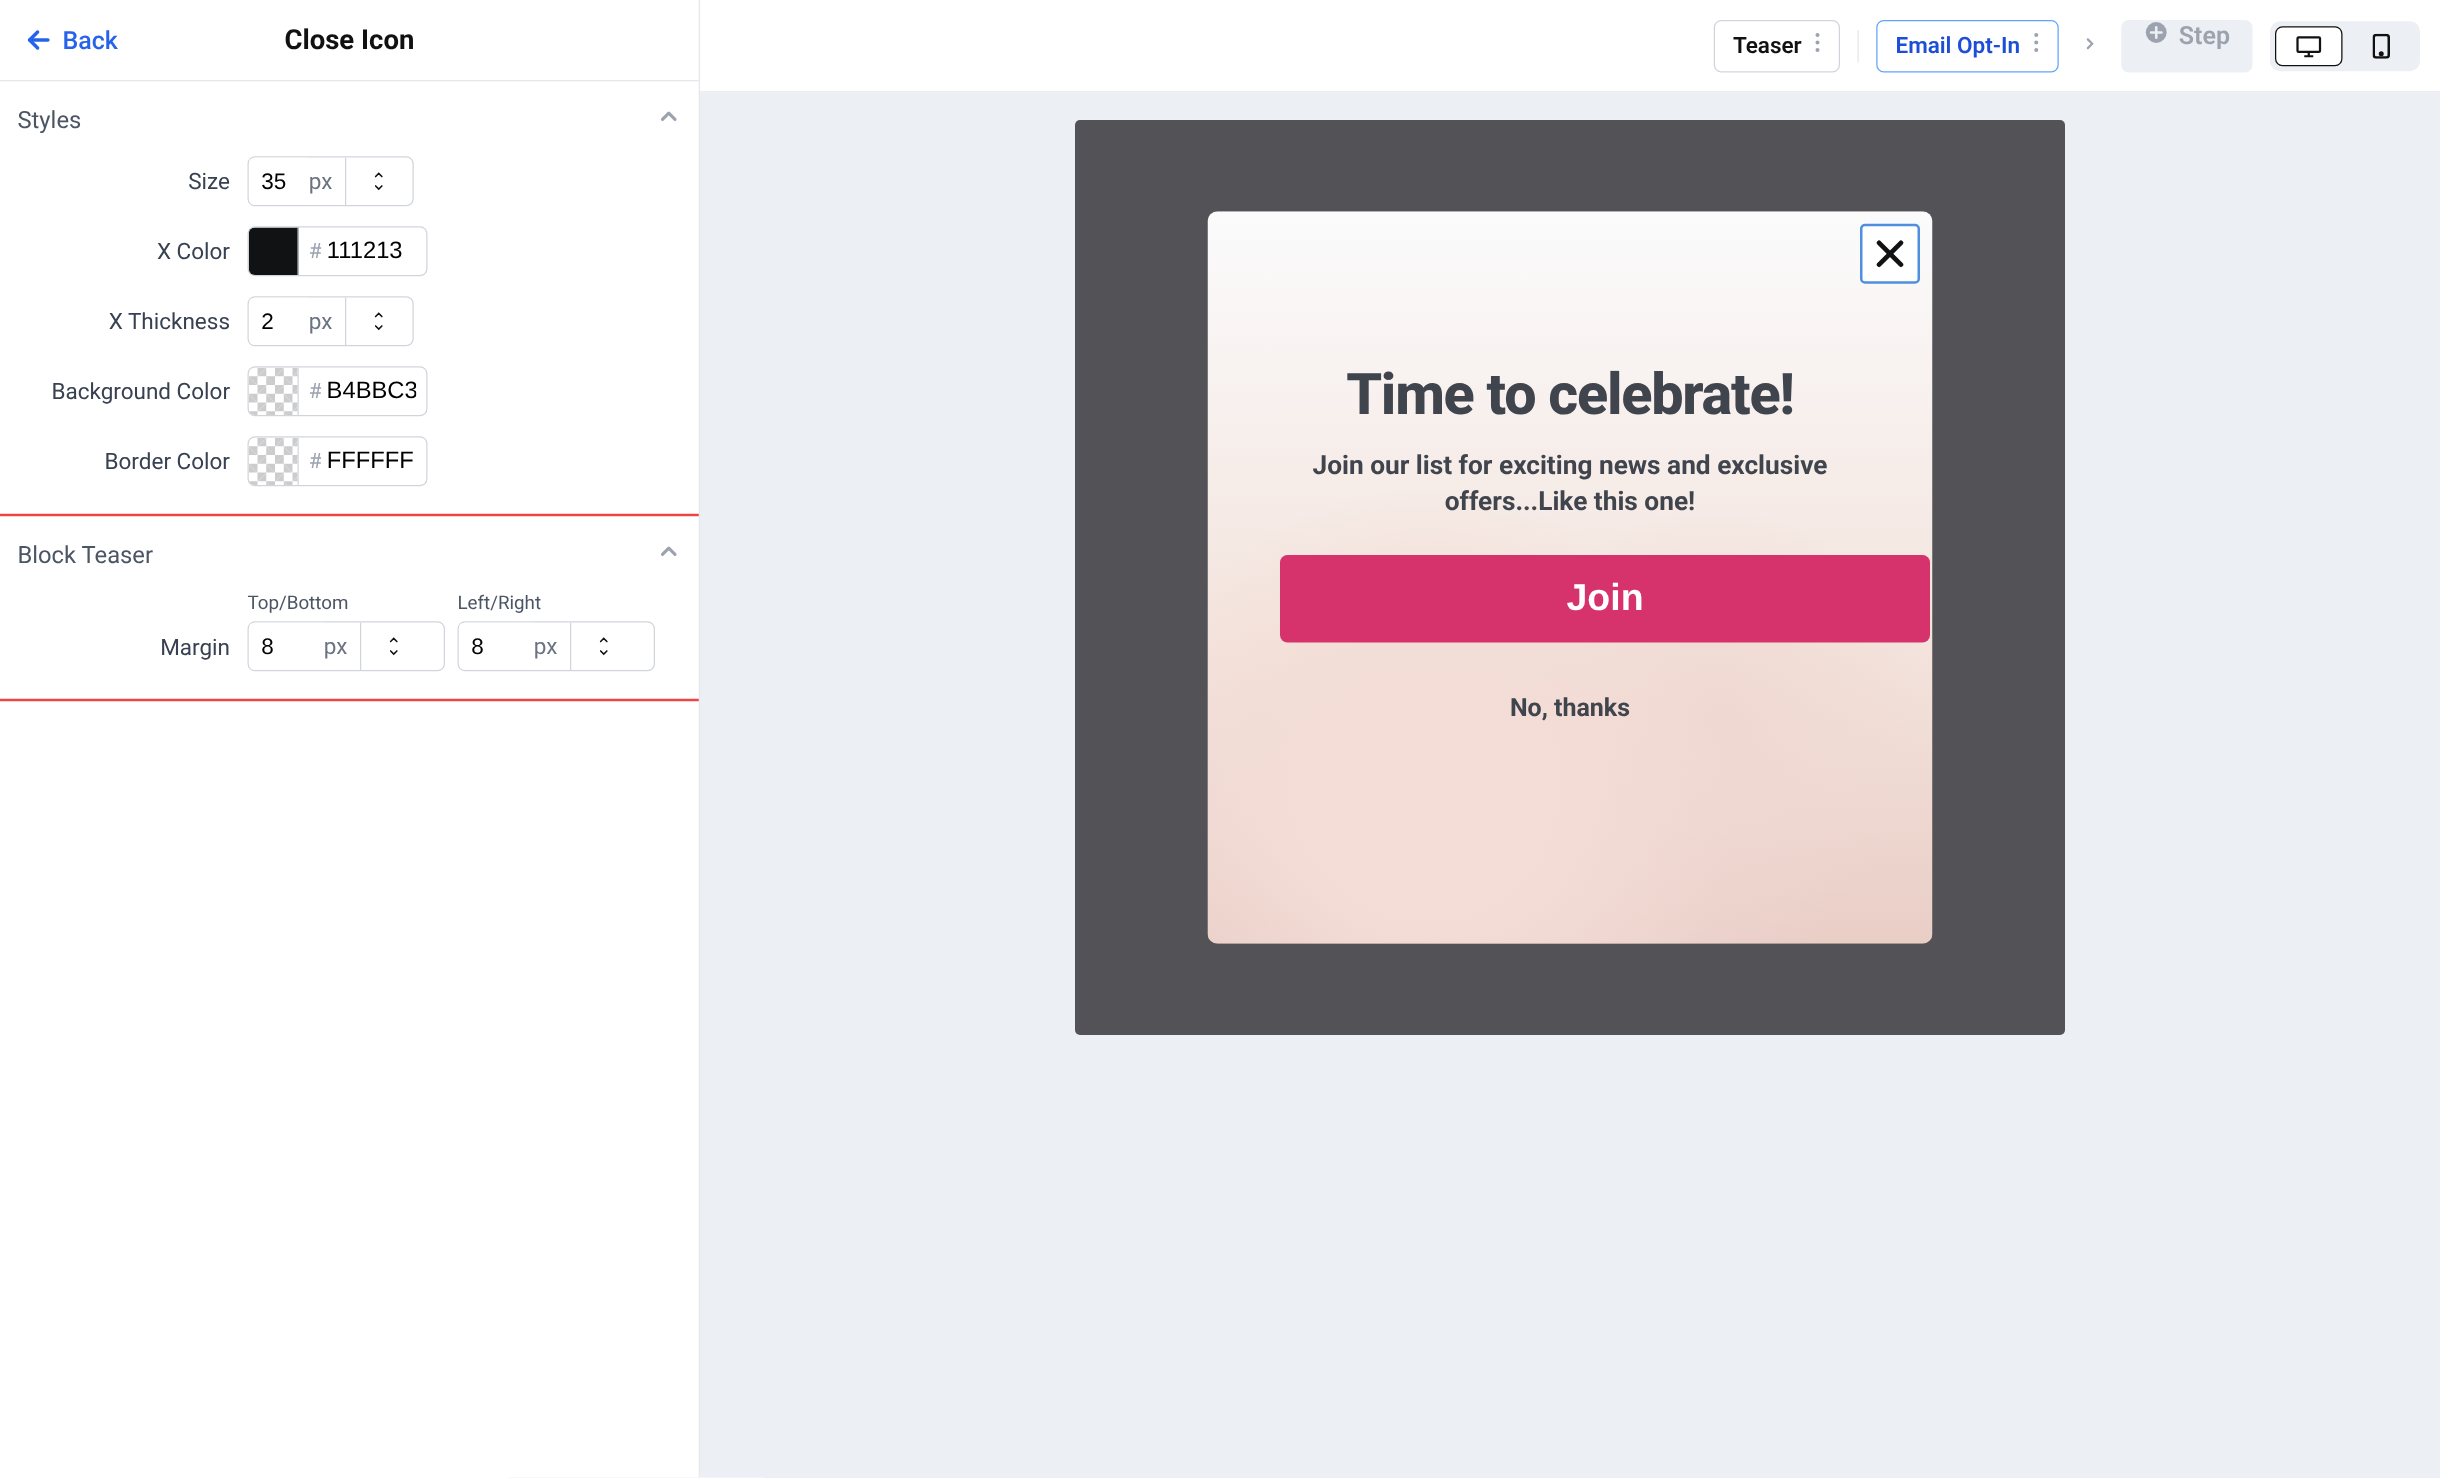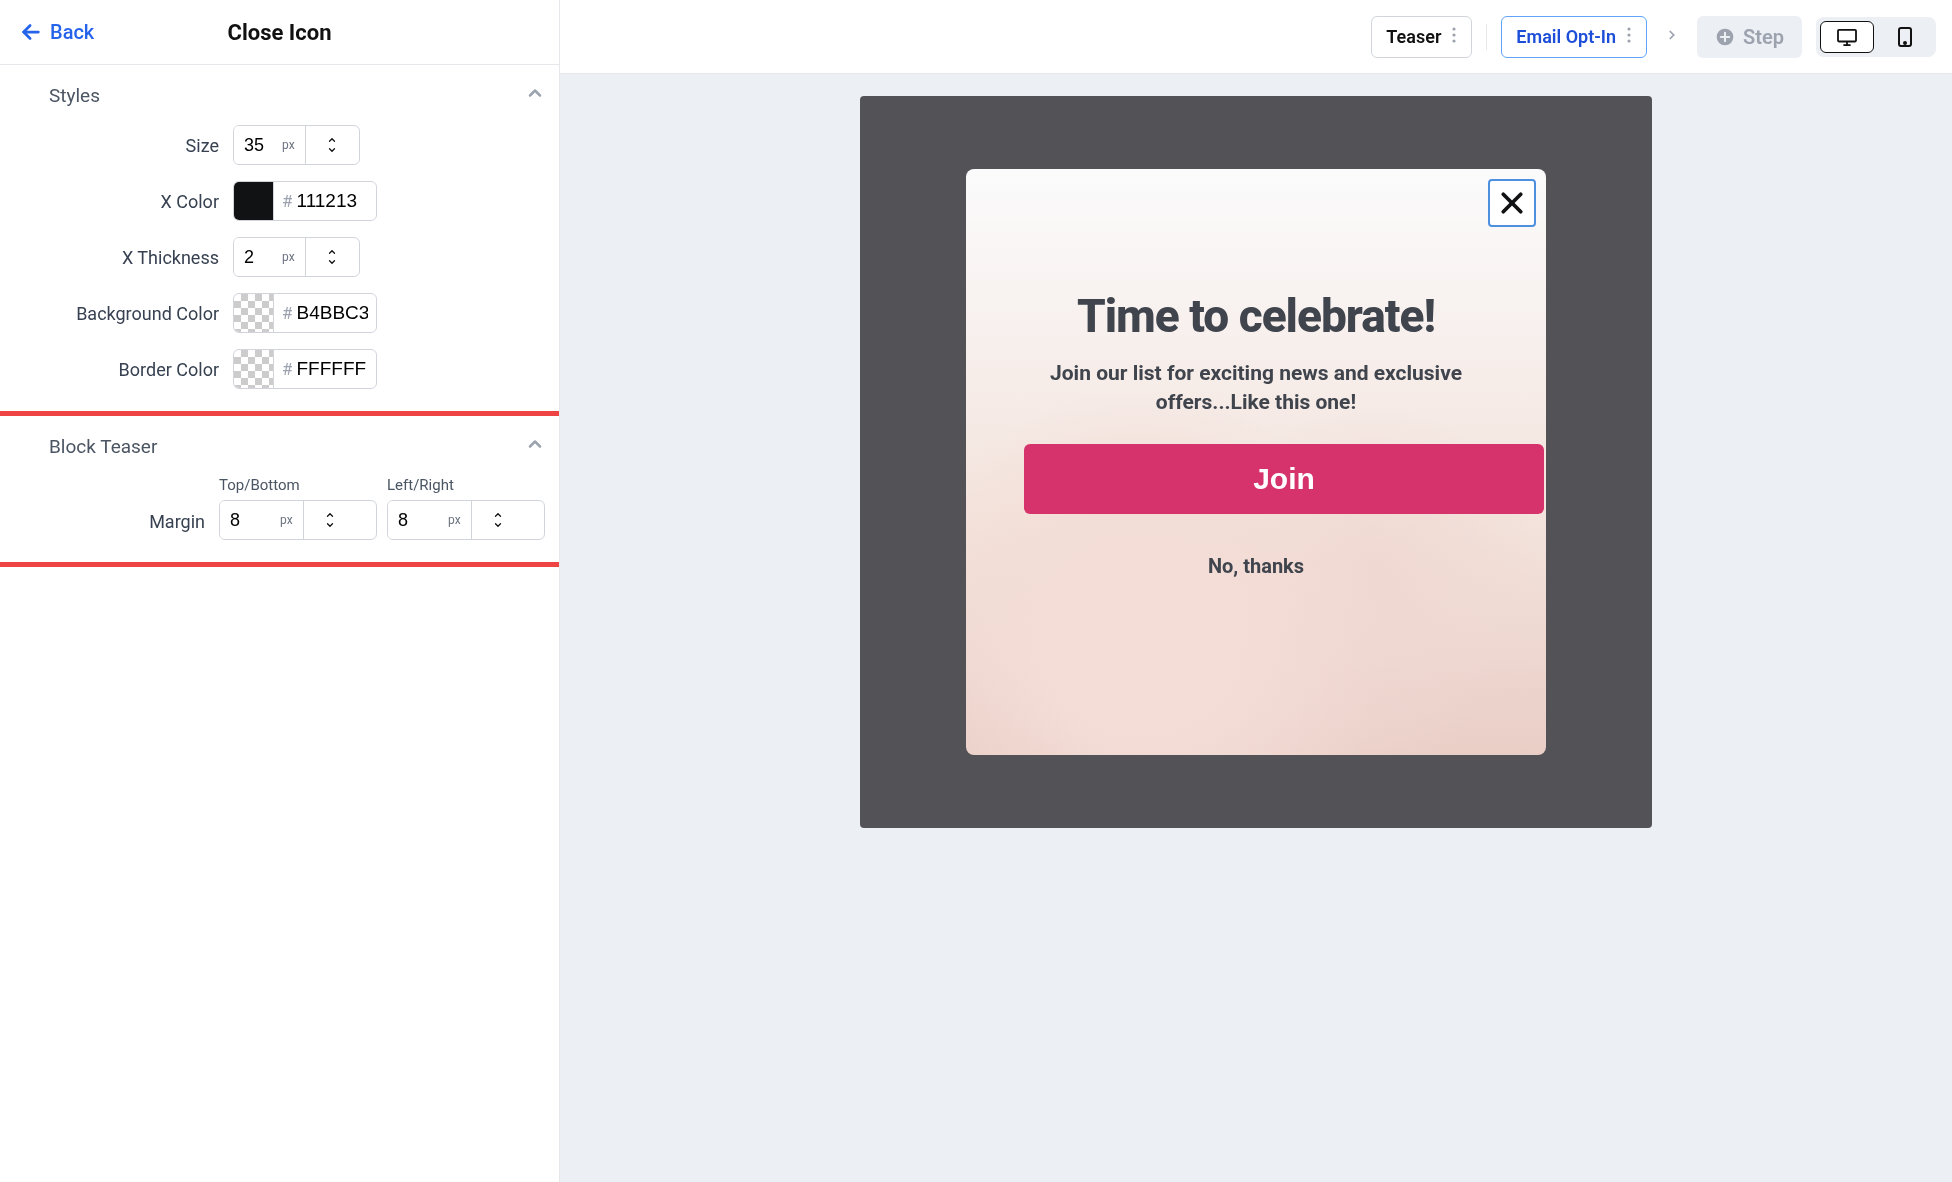--- a/index.html
+++ b/index.html
@@ -6,32 +6,32 @@
 body { font-family: -apple-system, BlinkMacSystemFont, "Segoe UI", Roboto, sans-serif; color: #111; background: #fff; }
 
 .app { display: flex; height: 100vh; }
 
 
 .sidebar { width: 560px; border-right: 1px solid #e5e7eb; display: flex; flex-direction: column; }
 .sidebar-header { display: flex; align-items: center; padding: 20px 20px; border-bottom: 1px solid #e5e7eb; position: relative; }
 .back-btn { display: flex; align-items: center; gap: 8px; color: #2563eb; font-size: 20px; font-weight: 500; cursor: pointer; }
 .panel-title { position: absolute; left: 50%; transform: translateX(-50%); font-size: 22px; font-weight: 700; }
 
-.section { border-bottom: 5px solid #ef4444; padding-left: 35px; }
+.section { border-bottom: 2px solid #ef4444; }
 .section-header { display: flex; justify-content: space-between; align-items: center; padding: 18px 14px; cursor: pointer; }
 .section-title { font-size: 19px; color: #4b5563; }
 .section-toggle { color: #9ca3af; }
 
 .section-body { padding: 0 14px 22px 14px; }
 .field-row { display: flex; align-items: center; margin-bottom: 16px; gap: 14px; }
 .field-label { width: 170px; text-align: right; font-size: 18px; color: #374151; }
 
 .num-input { display: flex; align-items: center; border: 1px solid #d1d5db; border-radius: 6px; height: 40px; overflow: hidden; }
 .num-input input { border: none; width: 48px; padding: 0 10px; font-size: 18px; outline: none; height: 100%; }
-.num-input .unit { padding-right: 10px; font-size: 12px; color: #6b7280; }
+.num-input .unit { padding-right: 10px; font-size: 18px; color: #6b7280; }
 .num-input .stepper { border-left: 1px solid #d1d5db; width: 54px; height: 100%; display: flex; flex-direction: column; justify-content: center; align-items: center; cursor: pointer; }
 .num-input .stepper svg { display: block; }
 
 .color-input { display: flex; align-items: center; border: 1px solid #d1d5db; border-radius: 6px; height: 40px; overflow: hidden; width: 144px; }
 .swatch { width: 40px; height: 100%; border-right: 1px solid #d1d5db; }
 .swatch.transparent { background-image: linear-gradient(45deg,#ccc 25%,transparent 25%),linear-gradient(-45deg,#ccc 25%,transparent 25%),linear-gradient(45deg,transparent 75%,#ccc 75%),linear-gradient(-45deg,transparent 75%,#ccc 75%); background-size: 14px 14px; background-position:0 0,0 7px,7px -7px,-7px 0; }
 .color-input .hash { padding-left: 8px; color: #9ca3af; font-size: 17px; }
 .color-input input { border: none; width: 80px; font-size: 19px; padding: 0 4px; outline: none; }
 
 .margin-group { display: flex; gap: 10px; }
@@ -39,21 +39,21 @@
 .margin-sub { font-size: 15px; color: #4b5563; }
 
 
 .main { flex: 1; display: flex; flex-direction: column; }
 .topbar { height: 74px; border-bottom: 1px solid #e5e7eb; display: flex; align-items: center; justify-content: flex-end; padding: 0 16px; gap: 14px; }
 .step-btn { display: flex; align-items: center; height: 42px; border: 1px solid #d1d5db; border-radius: 6px; padding: 0 14px; font-size: 18px; cursor: pointer; font-weight: 600; background:#fff; }
 .step-btn.active { border-color: #60a5fa; color: #1d4ed8; }
 .step-btn .more { margin-left: 10px; color: #9ca3af; }
 .divider-v { width: 1px; height: 26px; background: #e5e7eb; }
 .chevron { color: #9ca3af; padding: 0 4px; }
-.add-step { display: flex; align-items: center; gap: 8px; height: 42px; border-radius: 6px; padding: 0 18px; font-size: 20px; background: #eceff3; color: #9ca3af; font-weight: 600; }
+.add-step { display: flex; gap: 8px; height: 42px; border-radius: 6px; padding: 0 18px; font-size: 20px; background: #eceff3; color: #9ca3af; font-weight: 600; }
 .device-toggle { display: flex; background:#eceff3; border-radius: 8px; padding:4px; gap:4px; }
 .device-btn { width: 54px; height: 32px; display:flex; align-items:center; justify-content:center; border-radius:6px; border:1px solid transparent; cursor:pointer; }
 .device-btn.active { background:#fff; border-color:#111; }
 
 .canvas { flex:1; background:#eceff3; padding:22px 16px; display:flex; justify-content:center; }
 .stage { background:#525257; width:792px; height:732px; display:flex; align-items:center; justify-content:center; border-radius:4px; }
 .popup { width:580px; height:586px; background: radial-gradient(circle at 30% 80%, #f3ddd6 0%, #f3ddd6 15%, transparent 40%), radial-gradient(circle at 70% 70%, #f0d8d2 0%, transparent 30%), radial-gradient(circle at 50% 90%, #eed6cf 0%, transparent 35%), linear-gradient(180deg, #fbfbfc 0%, #f3e3dc 60%, #e9cec6 100%); border-radius:8px; position:relative; padding:120px 30px 0 30px; text-align:center; }
 .popup-close { position:absolute; top:10px; right:10px; width:48px; height:48px; border:2px solid #4f8fe0; border-radius:4px; background:#fff; display:flex; align-items:center; justify-content:center; cursor:pointer; }
 .popup h1 { font-size:46px; font-weight:800; color:#3f444d; letter-spacing:-1px; }
 .popup p { font-size:21px; font-weight:700; color:#3f444d; margin-top:16px; line-height:1.4; }

